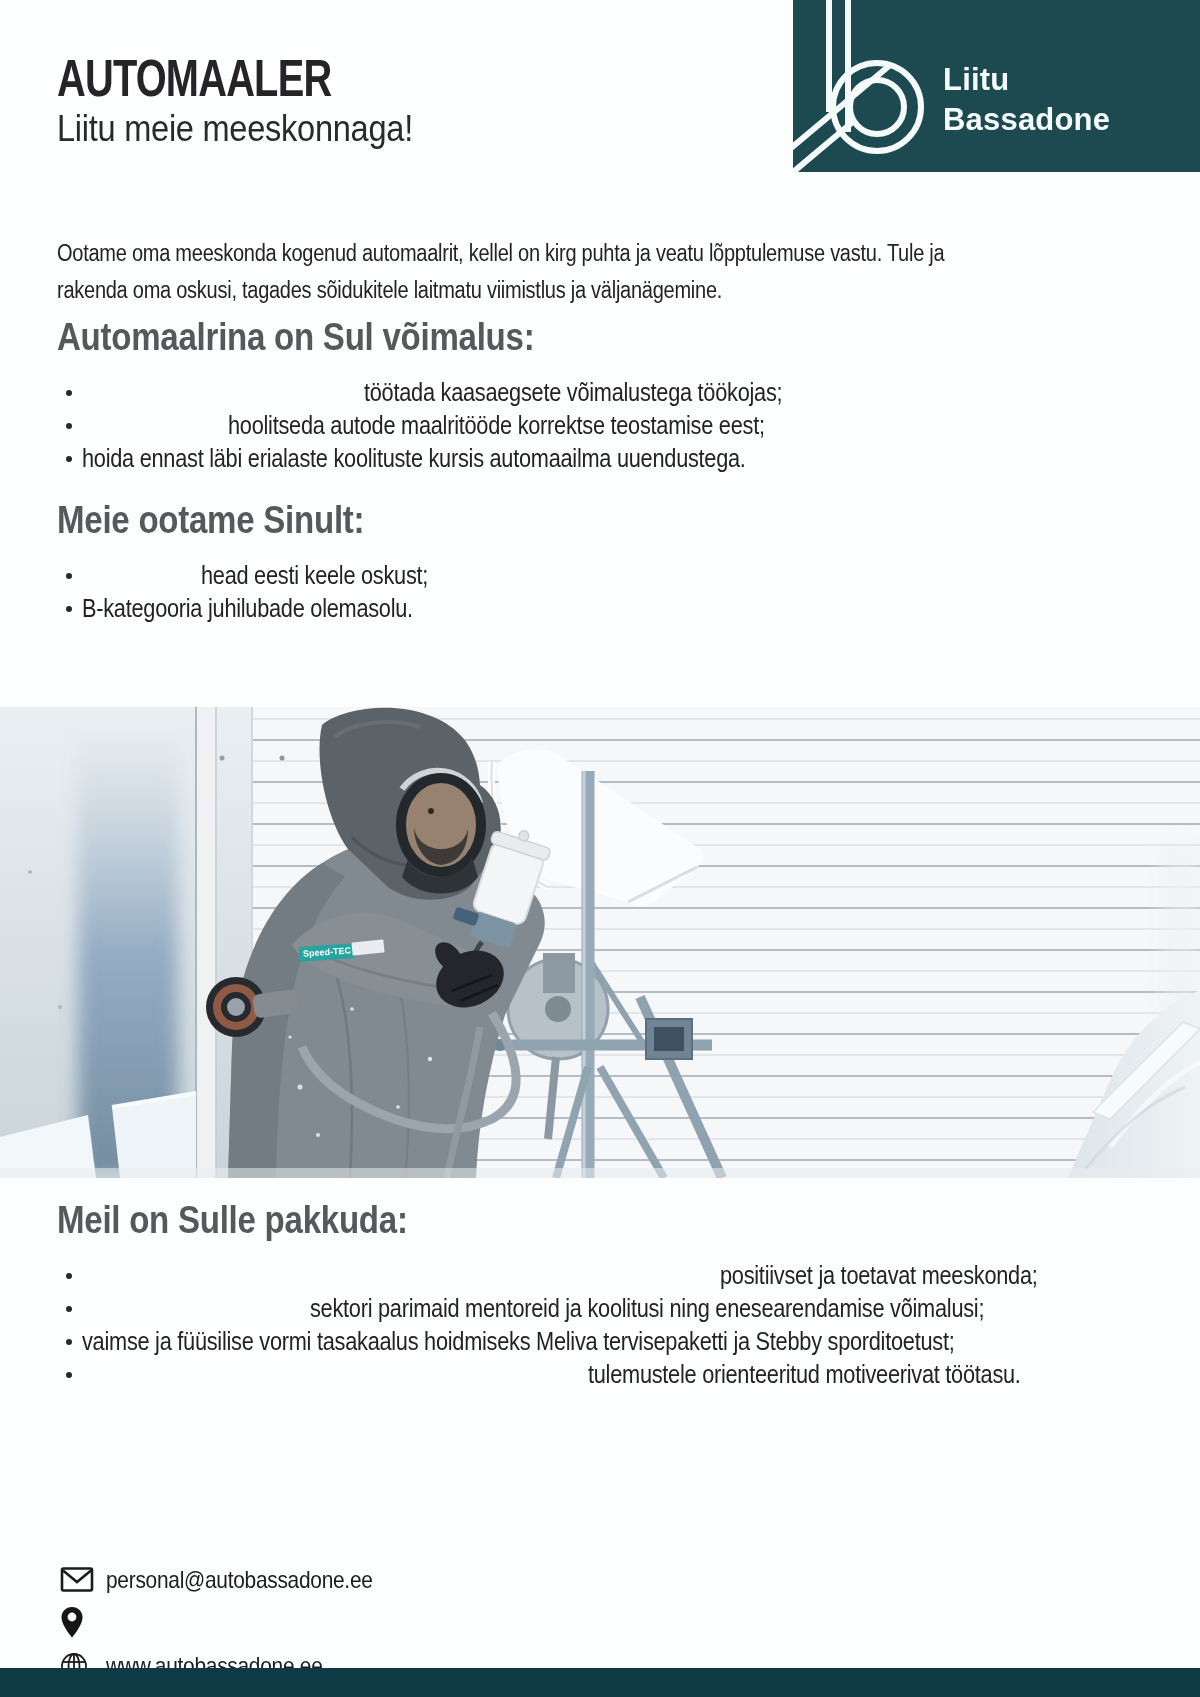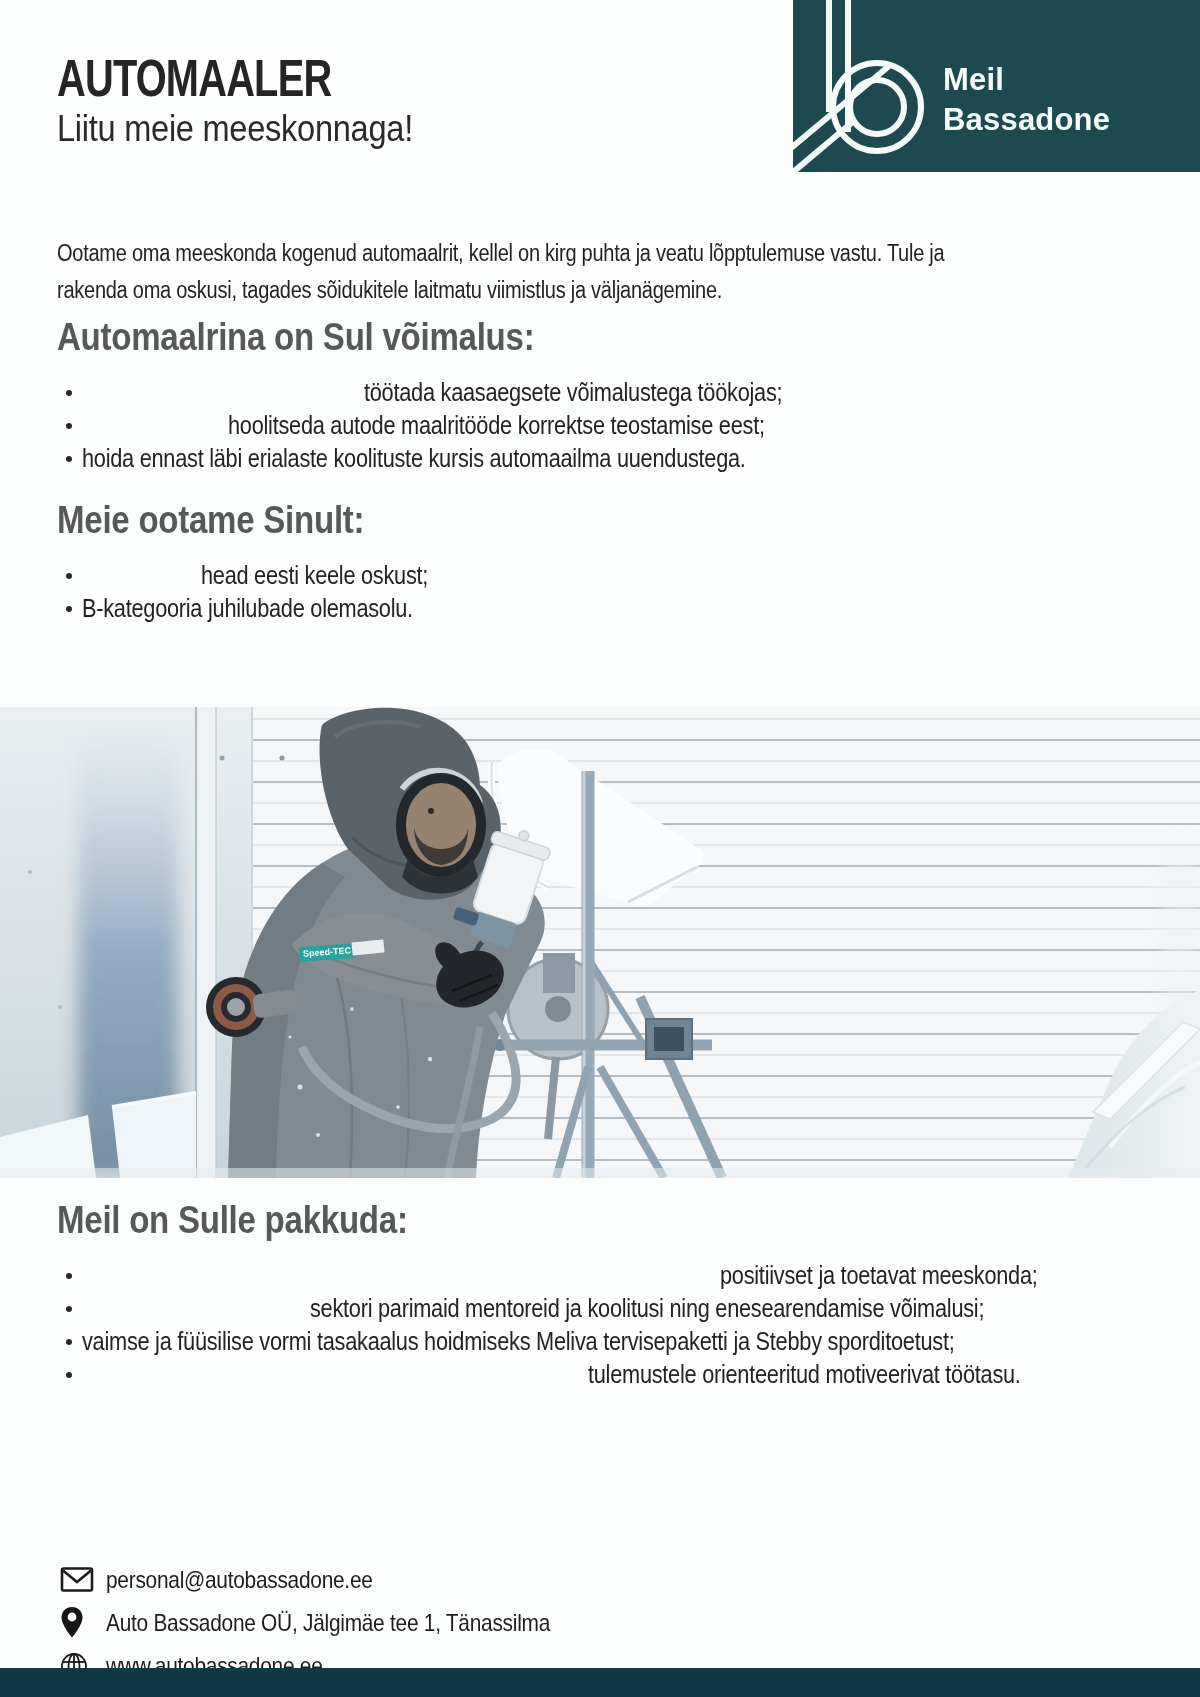--- a/index.html
+++ b/index.html
@@ -67,21 +67,21 @@
       <g clip-path="url(#lb)" stroke="#f4fbfa" fill="none" stroke-width="6">
         <line x1="-14" y1="158" x2="96" y2="66"></line>
         <line x1="-14" y1="184" x2="62" y2="120"></line>
         <line x1="36" y1="-4" x2="36" y2="112"></line>
         <line x1="55" y1="-4" x2="55" y2="132"></line>
         <circle cx="84" cy="107" r="44"></circle>
         <circle cx="84" cy="107" r="27"></circle>
       </g>
     </svg>
     <div class="logo-text">
-      <div>Meil</div>
+      <div>Liitu</div>
       <div>Bassadone</div>
     </div>
   </div>
 
   <p class="intro">
     <span class="cx">Ootame oma meeskonda kogenud automaalrit, kellel on kirg puhta ja veatu lõpptulemuse vastu. Tule ja</span><br>
     <span class="cx">rakenda oma oskusi, tagades sõidukitele laitmatu viimistlus ja väljanägemine.</span>
   </p>
 
   <section class="sec" id="sec1">
@@ -263,21 +263,20 @@
       </span>
       <span class="ftext"><span class="cx">personal@autobassadone.ee</span></span>
     </div>
     <div class="contact-row">
       <span class="ficon">
         <svg width="24" height="33" viewBox="0 0 24 33">
             <path d="M12,1 C6,1 1.5,5.6 1.5,11.4 c0,7.8 10.5,20 10.5,20 s10.5,-12.2 10.5,-20 C22.5,5.6 18,1 12,1 z" fill="#161616"></path>
             <circle cx="12" cy="11" r="4.4" fill="#fdfefe"></circle>
           </svg>
       </span>
-      <span class="ftext"><span class="cx">Auto Bassadone OÜ, Jälgimäe tee 1, Tänassilma</span></span>
     </div>
     <div class="contact-row">
       <span class="ficon">
         <svg width="28" height="28" viewBox="0 0 28 28">
             <g fill="none" stroke="#1b1b1b" stroke-width="1.8">
               <circle cx="14" cy="14" r="12"></circle>
               <ellipse cx="14" cy="14" rx="5.5" ry="12"></ellipse>
               <line x1="2" y1="10" x2="26" y2="10"></line>
               <line x1="2" y1="18" x2="26" y2="18"></line>
               <line x1="14" y1="2" x2="14" y2="26"></line>

